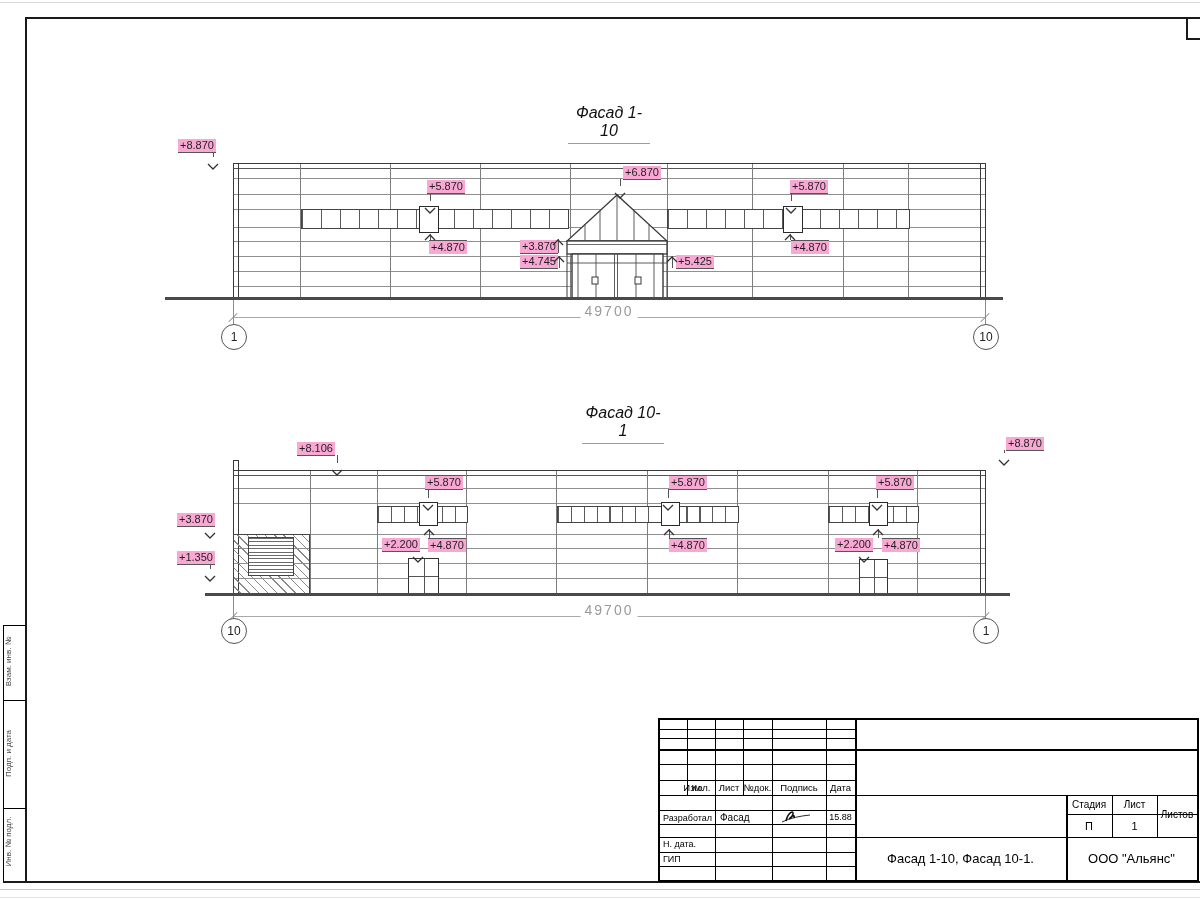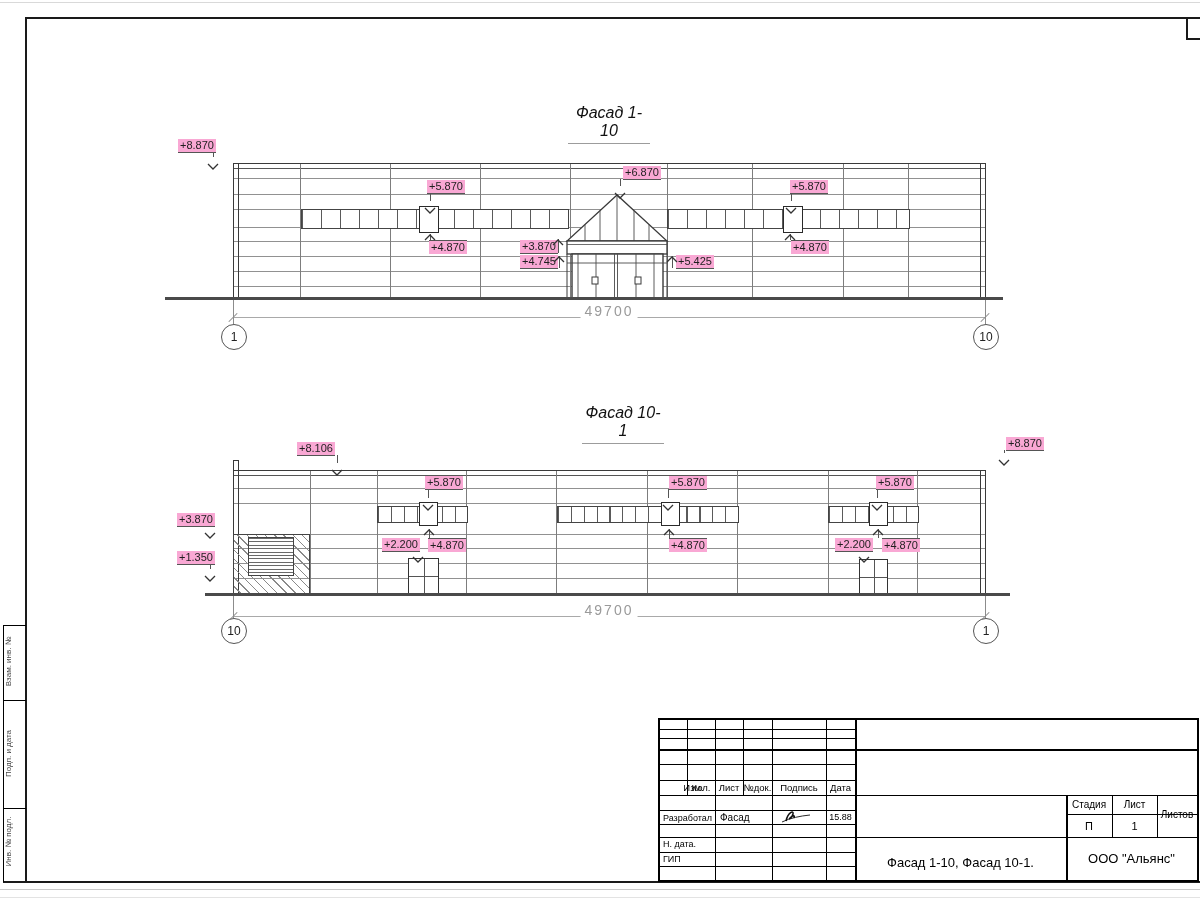--- a/index.html
+++ b/index.html
@@ -312,17 +312,17 @@
     <div class="cell-text" style="left:3px;top:119px;font-size:9px;">Н. дата.</div>
     <div class="cell-text" style="left:3px;top:134px;font-size:9px;">ГИП</div>
 
     <div class="cell-text ctr" style="left:406px;top:75px;width:46px;height:19px;font-size:10px;">Стадия</div>
     <div class="cell-text ctr" style="left:452px;top:75px;width:45px;height:19px;font-size:10px;">Лист</div>
     <div class="cell-text ctr" style="left:497px;top:75px;width:40px;height:19px;font-size:10px;margin-top:10px;">Листов</div>
     <div class="cell-text ctr" style="left:406px;top:94px;width:46px;height:23px;font-size:11px;">П</div>
     <div class="cell-text ctr" style="left:452px;top:94px;width:45px;height:23px;font-size:11px;">1</div>
     <div class="cell-text ctr" style="left:497px;top:94px;width:40px;height:23px;font-size:11px;"></div>
 
-    <div class="cell-text ctr" style="left:195px;top:117px;width:211px;height:51px;font-size:13px;">Фасад 1-10, Фасад 10-1.</div>
+    <div class="cell-text ctr" style="left:195px;top:117px;width:211px;height:43px;font-size:13px;">Фасад 1-10, Фасад 10-1.</div>
     <div class="cell-text ctr" style="left:406px;top:117px;width:131px;height:43px;font-size:13px;">ООО "Альянс"</div>
   </div>
 
 </div>
 
 </body></html>

